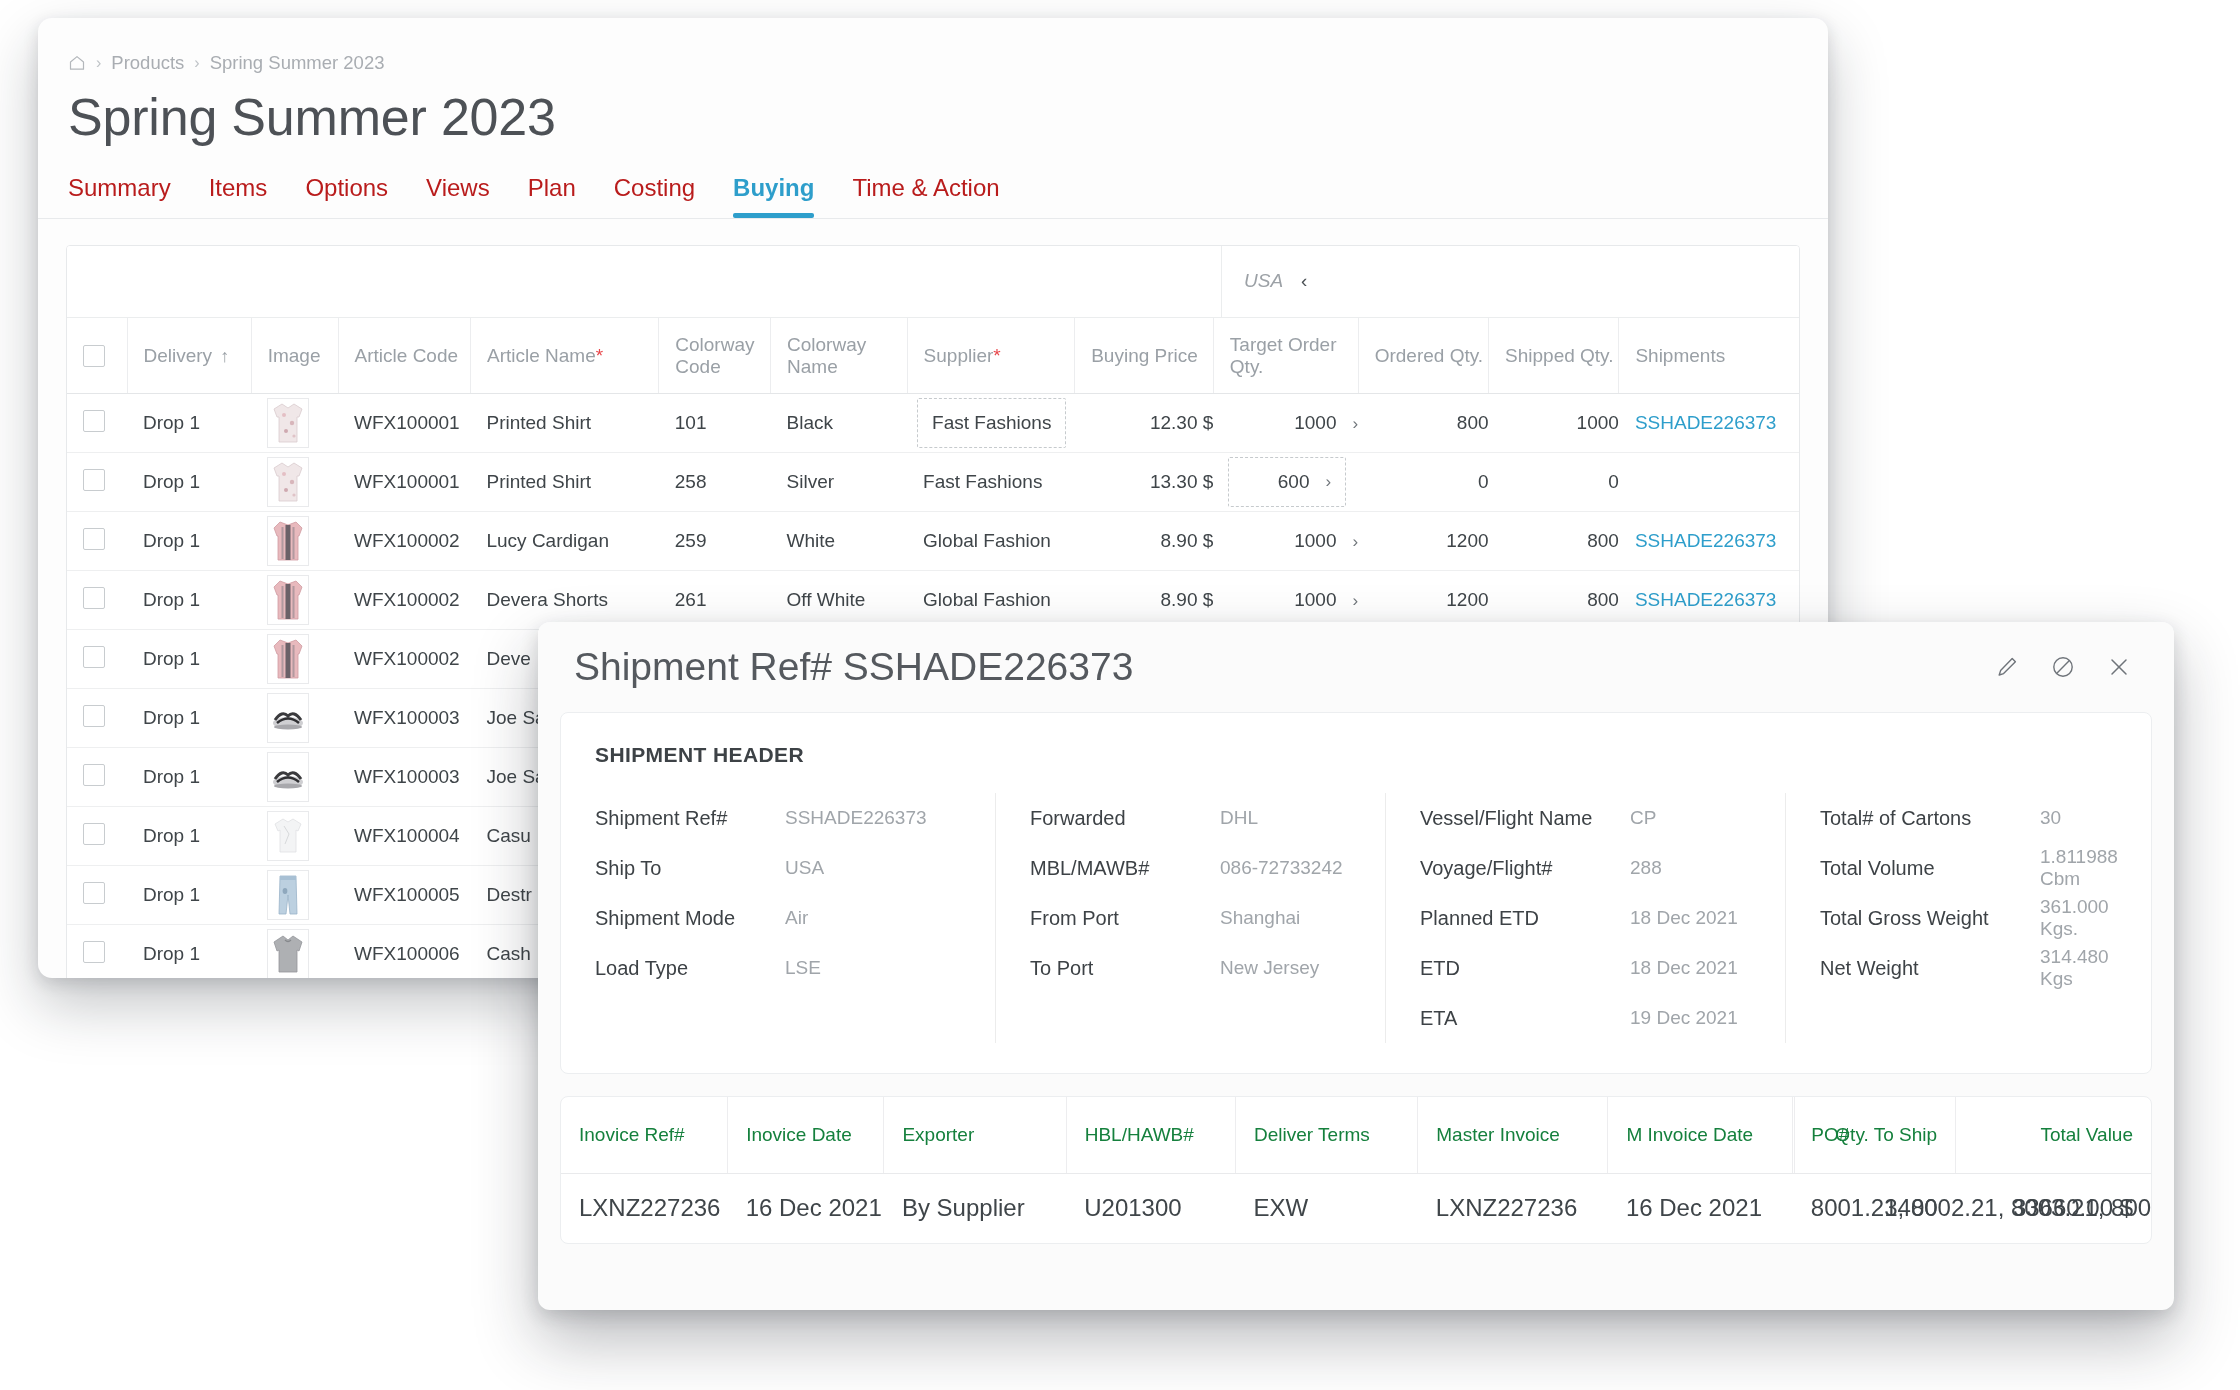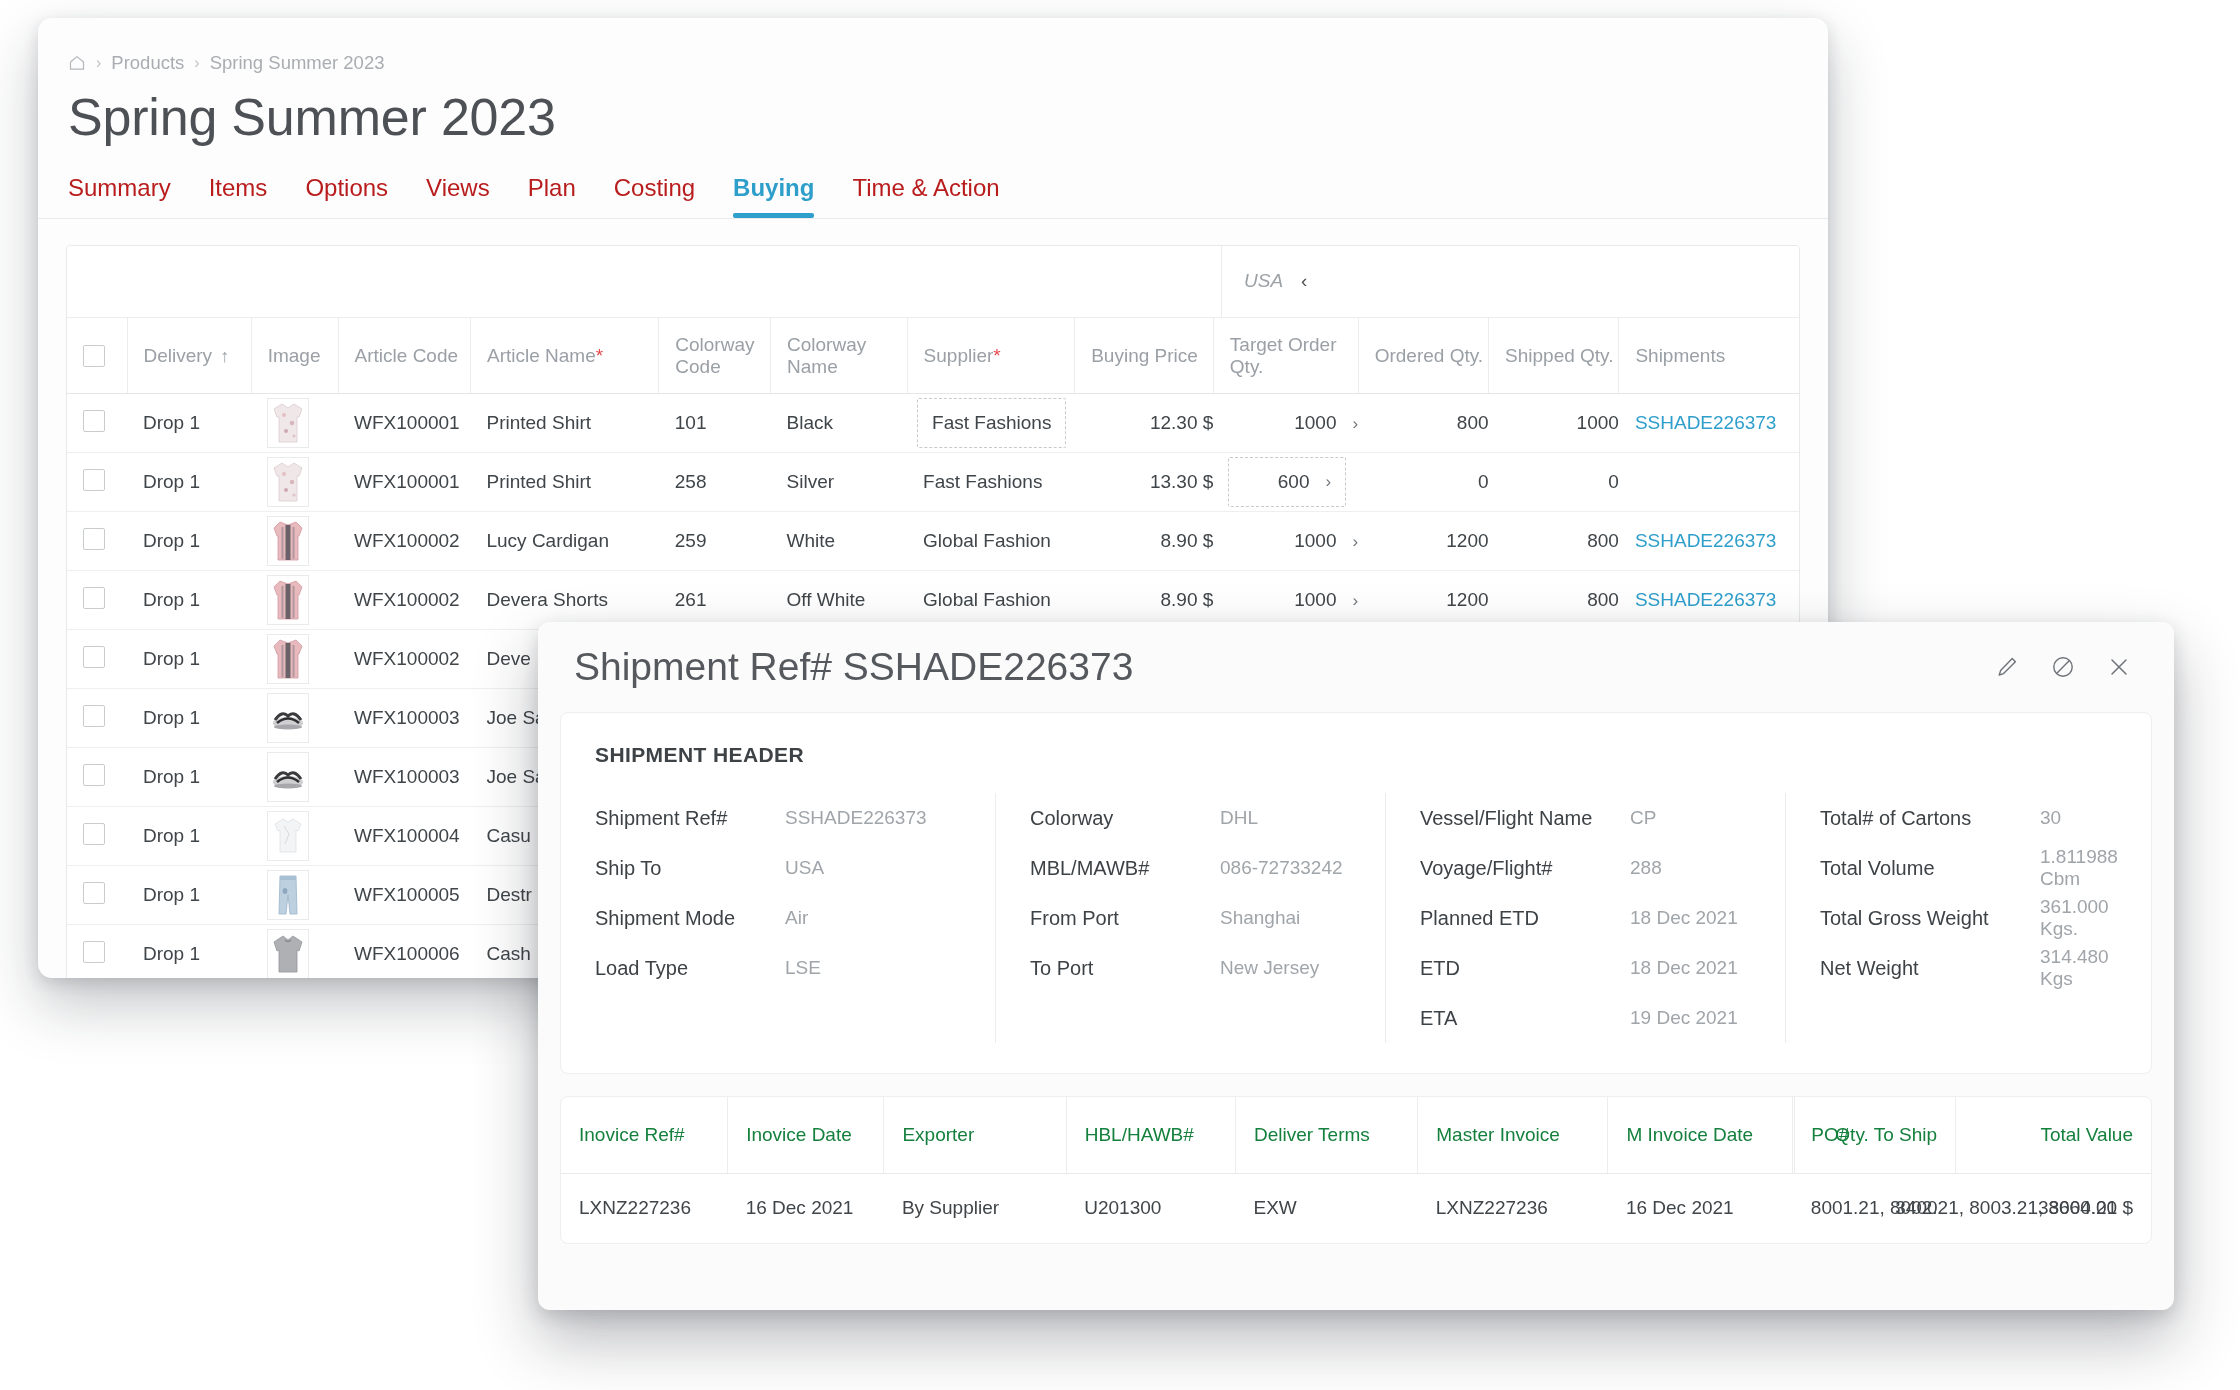--- a/index.html
+++ b/index.html
@@ -182,21 +182,21 @@
   table.inv th {
     font-weight: 400; font-size: 19px; color:#15803d;
     text-align: left; padding: 0 0 0 18px; height: 76px;
     border-right: 1px solid #ededef;
     border-bottom: 1px solid #e9eaec;
     vertical-align: middle;
   }
   table.inv th.r { text-align: right; padding: 0 18px 0 0; }
   table.inv th.last { border-right: none; }
   table.inv td {
-    font-size: 19px; color:#3f4549;
+    font-size: 24px; color:#3f4549;
     padding: 0 0 0 18px; height: 70px; vertical-align: middle;
     white-space: nowrap;
   }
   table.inv td.r { text-align: right; padding: 0 18px 0 0; }
 </style>
 </head>
 <body>
 
 <div id="stage">
 
@@ -568,21 +568,21 @@
               <span class="lbl">Shipment Mode</span>
               <span class="val">Air</span>
             </div>
             <div class="fld">
               <span class="lbl">Load Type</span>
               <span class="val">LSE</span>
             </div>
           </div>
         <div class="hdr-col c2">
             <div class="fld">
-              <span class="lbl">Colorway</span>
+              <span class="lbl">Forwarded</span>
               <span class="val">DHL</span>
             </div>
             <div class="fld">
               <span class="lbl">MBL/MAWB#</span>
               <span class="val">086-72733242</span>
             </div>
             <div class="fld">
               <span class="lbl">From Port</span>
               <span class="val">Shanghai</span>
             </div>

